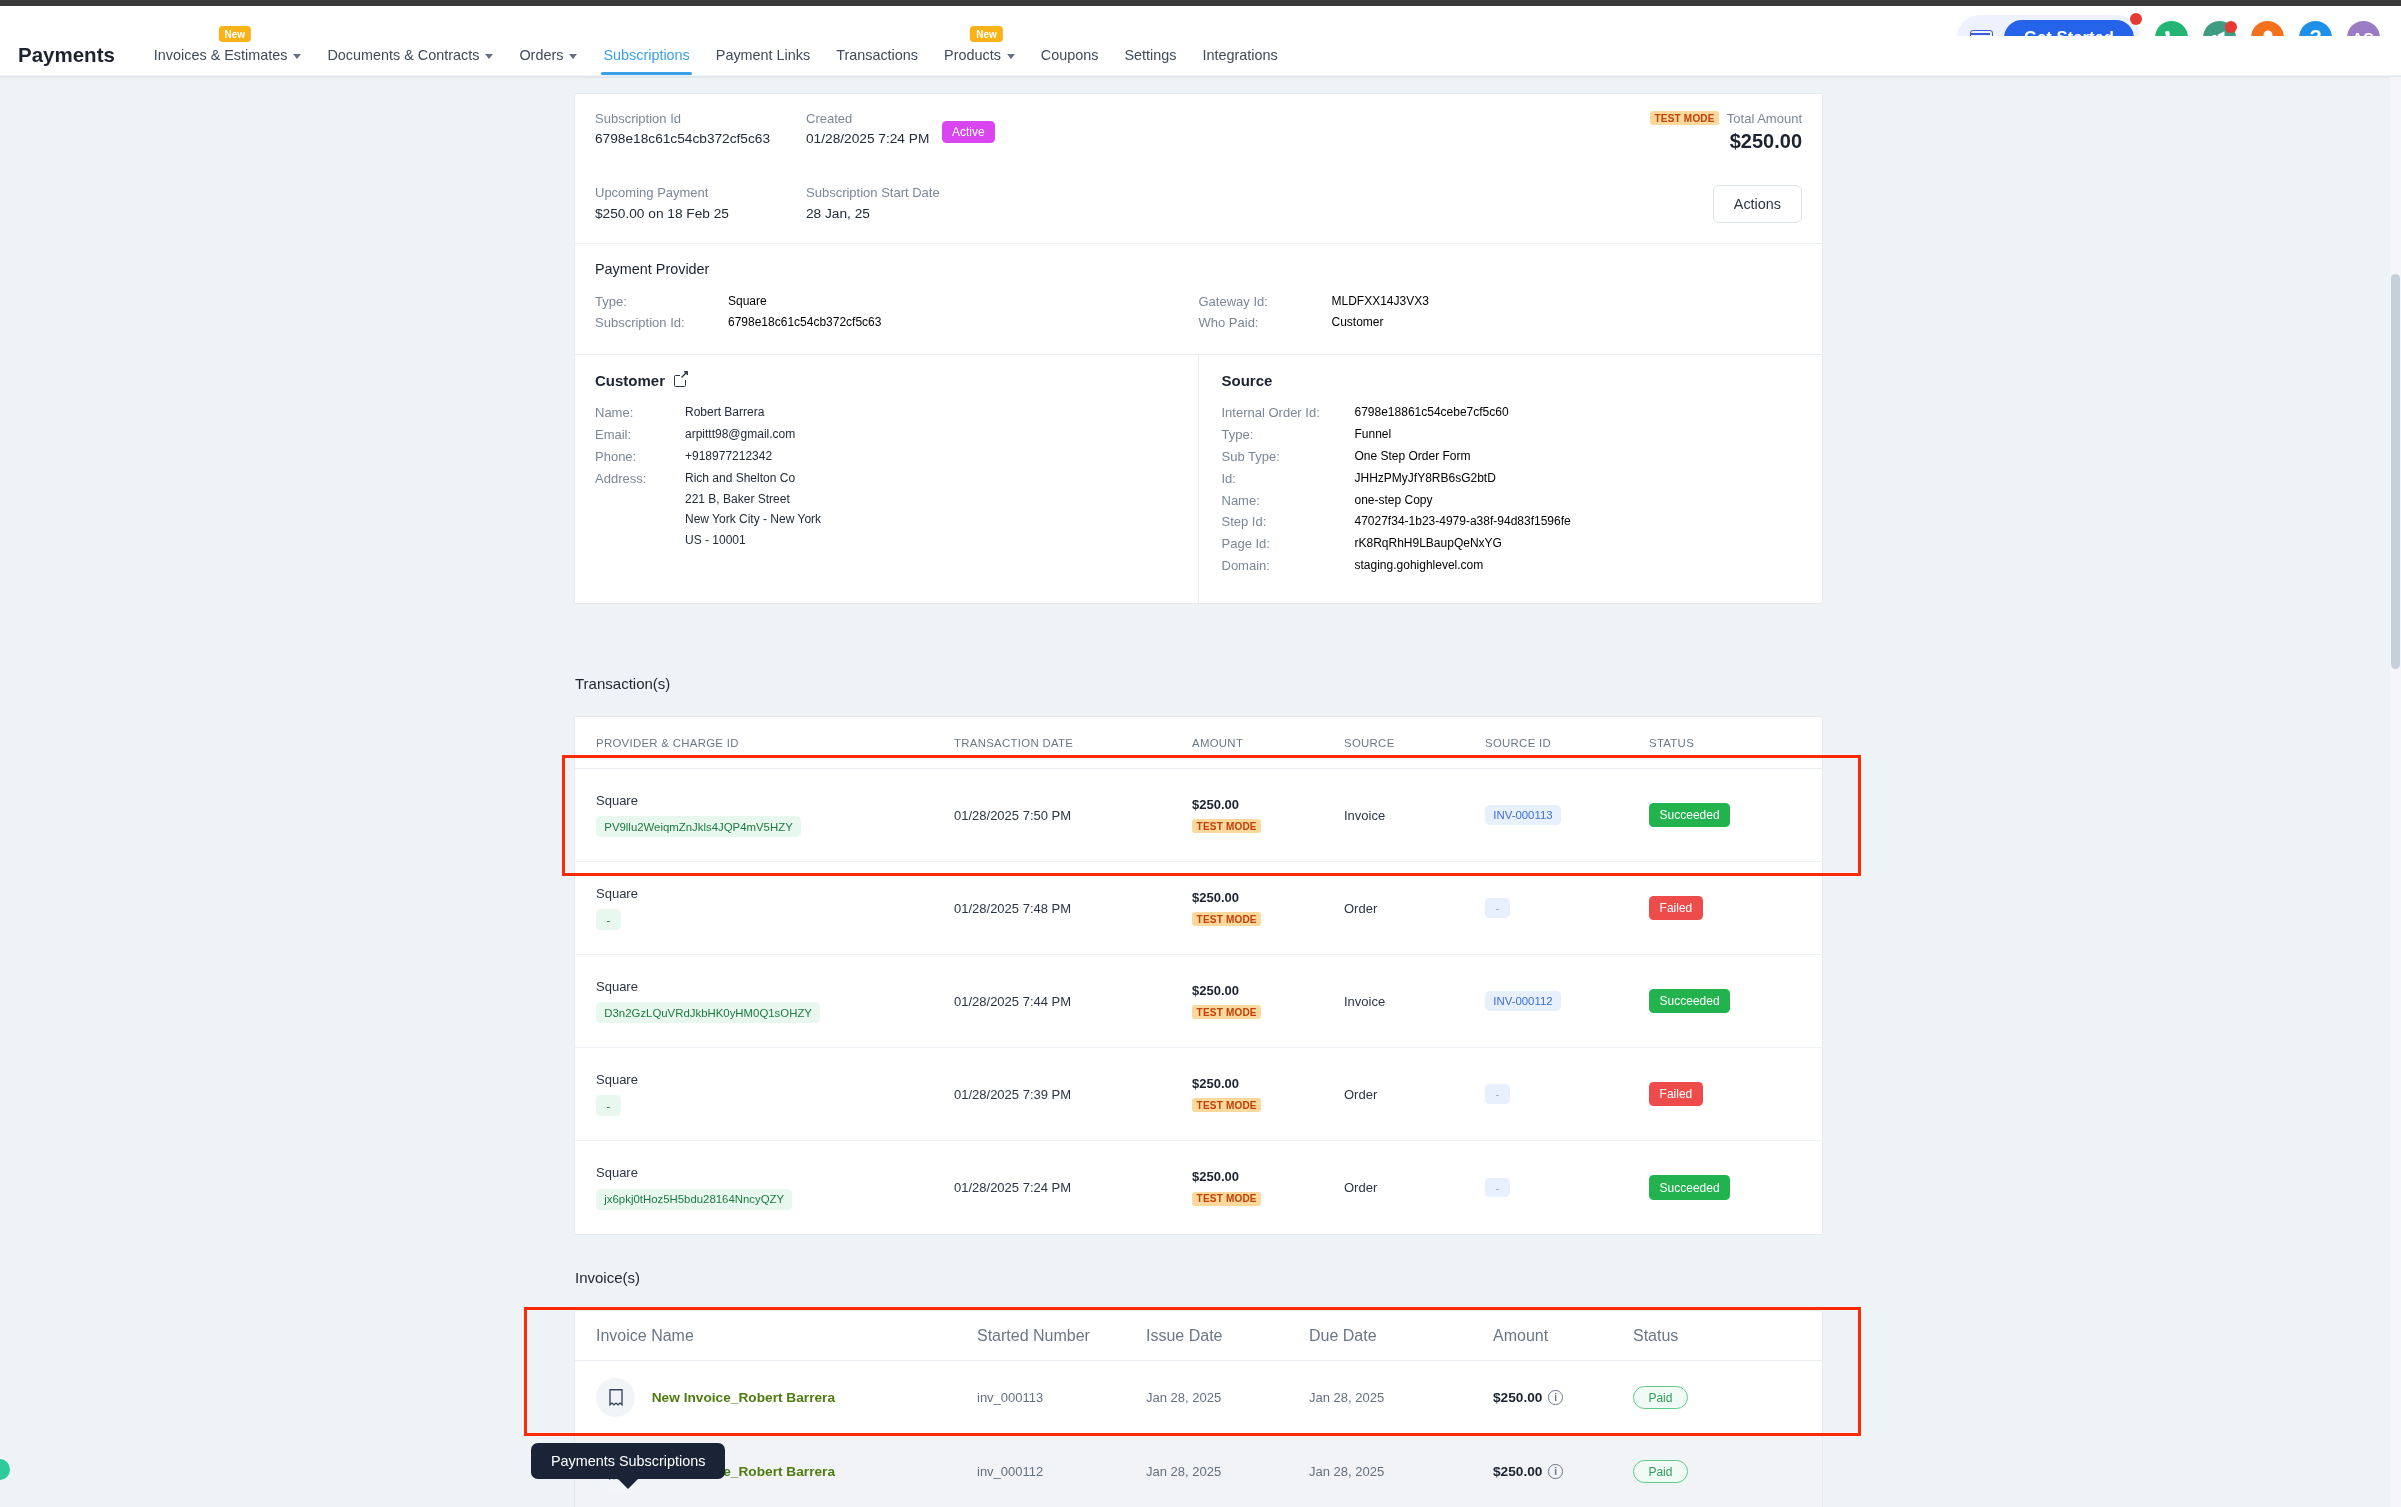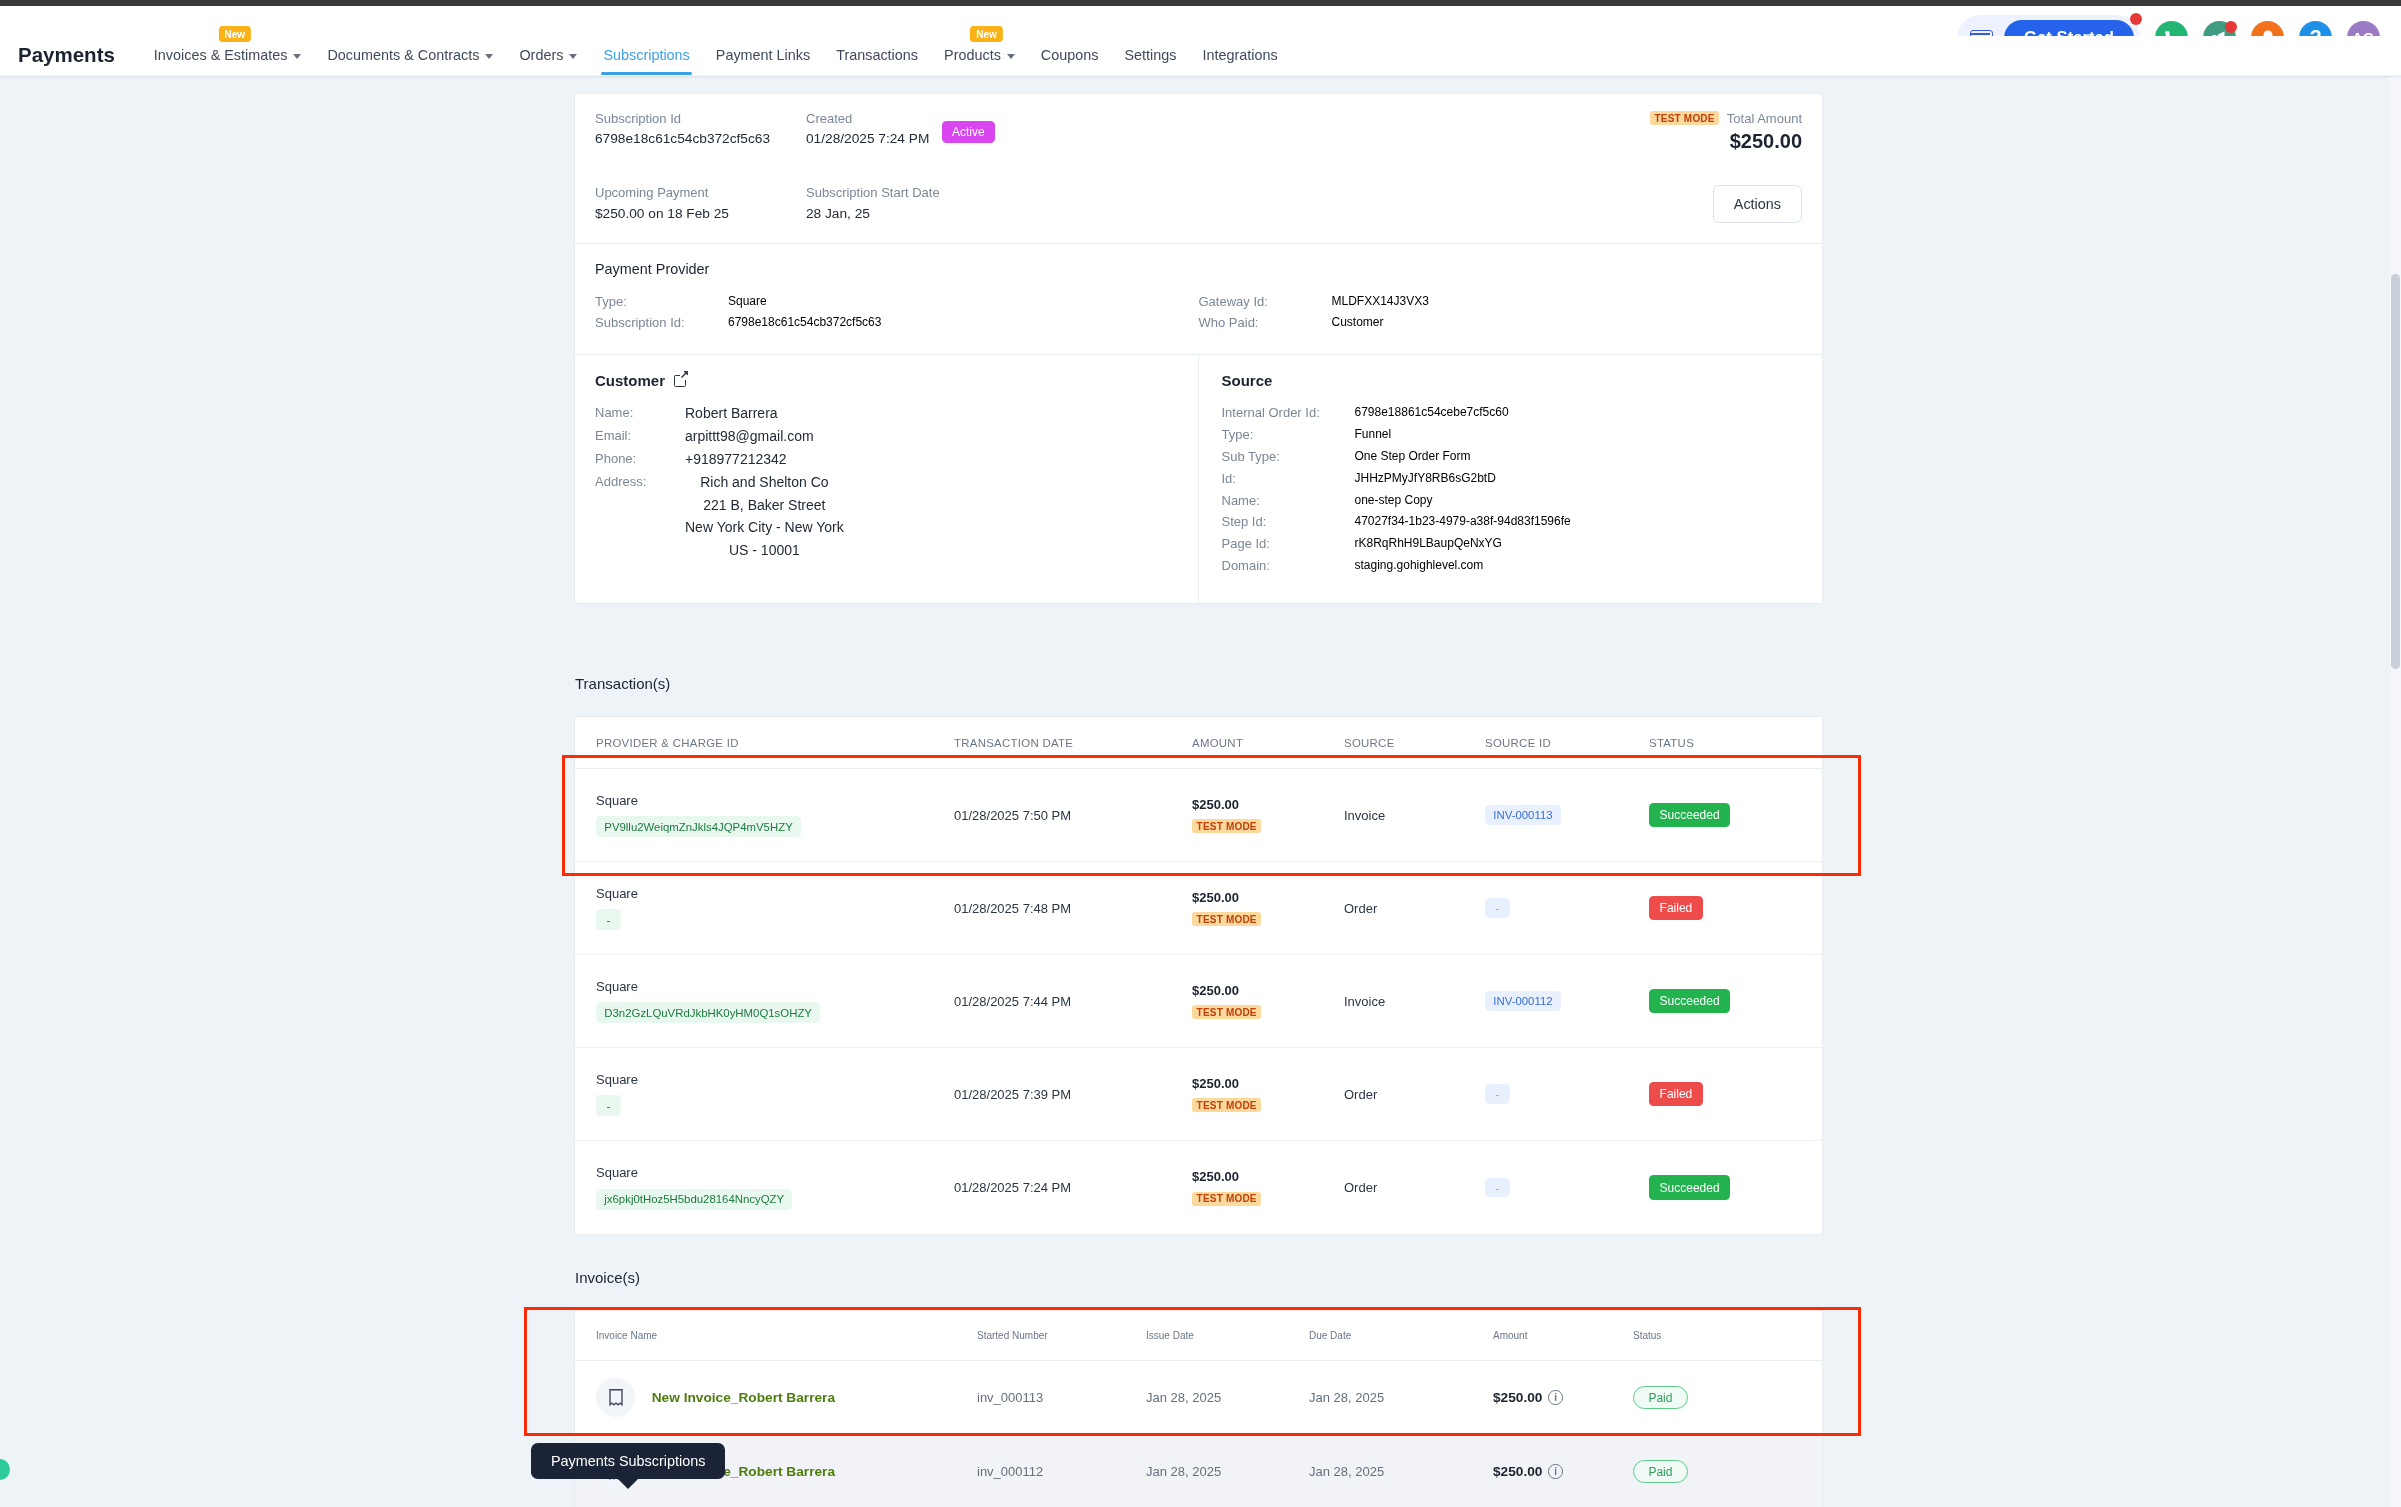--- a/index.html
+++ b/index.html
@@ -82,40 +82,40 @@
   .actions-btn {
     border:0.8px solid #dbe1e8; background:#fff; border-radius:6px;
     font-size:14.4px; color:#2c3644; padding:10px 20px; cursor:pointer;
     font-family:"Liberation Sans",sans-serif;
   }
   .sect-title { font-size:14.4px; color:#1b2330; margin-bottom:16.7px; }
   .sect-title-b { font-size:15px; color:#1b2330; font-weight:bold; margin-bottom:16.7px; display:flex; align-items:center; gap:9px;}
 
   .kv { display:flex; margin-bottom:6.8px; }
   .kv .k { width:90px; font-size:13px; color:#7b8797; flex-shrink:0; }
-  .kv .v { font-size:14px; color:#222b38;text-align:center; }
+  .kv .v { font-size:12px; color:#222b38; }
   .kv-w { display:flex; margin-bottom:6.8px; }
   .kv-w .k { width:133px; font-size:13px; color:#7b8797; flex-shrink:0; }
 
   .split { display:flex; }
   .split > div:first-child { width:50%; padding-right:20px; border-right:0.8px solid #eaeef2; }
   .split > div:last-child  { width:50%; padding-left:23px; }
 
   .extlink { display:inline-block; width:13px; height:13px; position:relative; }
   .extlink::before { content:""; position:absolute; left:0; bottom:0; width:10px; height:10px; border:1.5px solid #2c3644; border-radius:1.5px; }
   .extlink::after { content:"↗"; position:absolute; right:-2.3px; top:-4.6px; font-size:11.4px; color:#2c3644; font-weight:bold; background:#fff; line-height:1;}
 
   
   .outer-title { position:absolute; font-size:15px; color:#1b2330; }
 
   
   .tbl { position:absolute; left:574px; width:1249px; background:#fff; border:0.8px solid #e6ebf0; border-radius:2.3px; }
   .tbl-head { display:flex; align-items:center; height:52px; border-bottom:0.8px solid #eaeef2; }
   .th { font-size:11.4px; color:#6b7787; letter-spacing:0.3px; text-transform:uppercase; }
-  .th2 { font-size:10px; color:#6b7787; }
+  .th2 { font-size:16px; color:#6b7787; }
   .tr { display:flex; align-items:center; border-bottom:0.8px solid #eef1f5; }
   .tr:last-child { border-bottom:none; }
 
   .c1 { width:379px; padding-left:21px; }
   .c2 { width:238px; }
   .c3 { width:152px; }
   .c4 { width:141px; }
   .c5 { width:164px; }
   .c6 { width:152px; }
 

